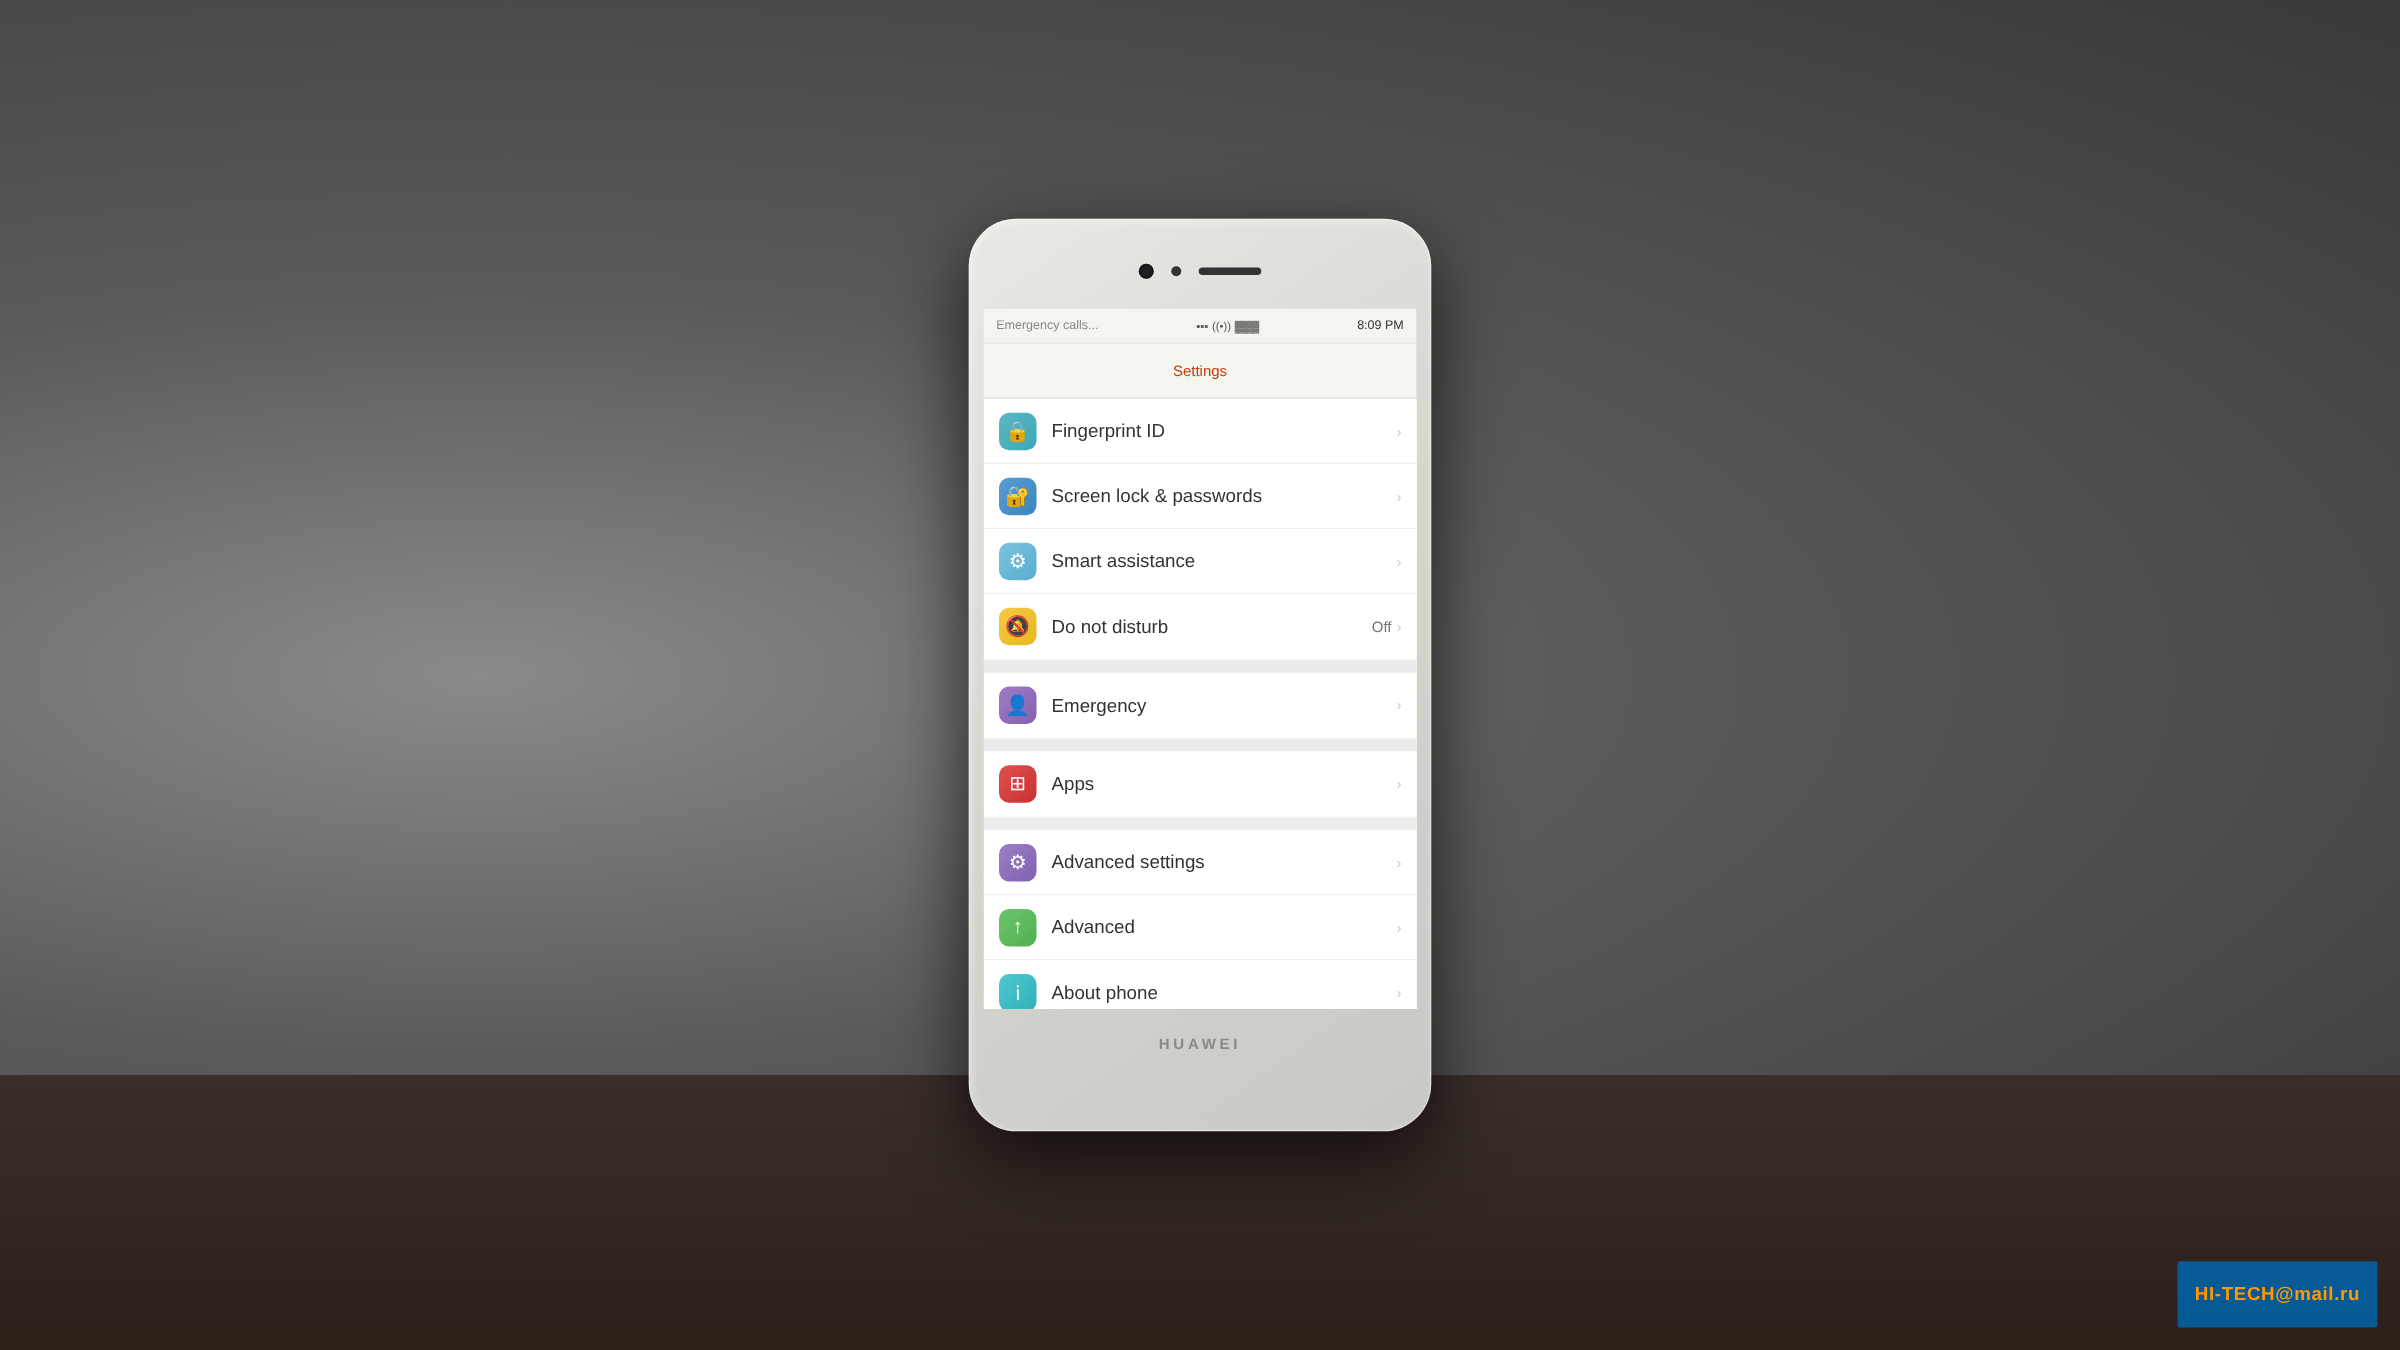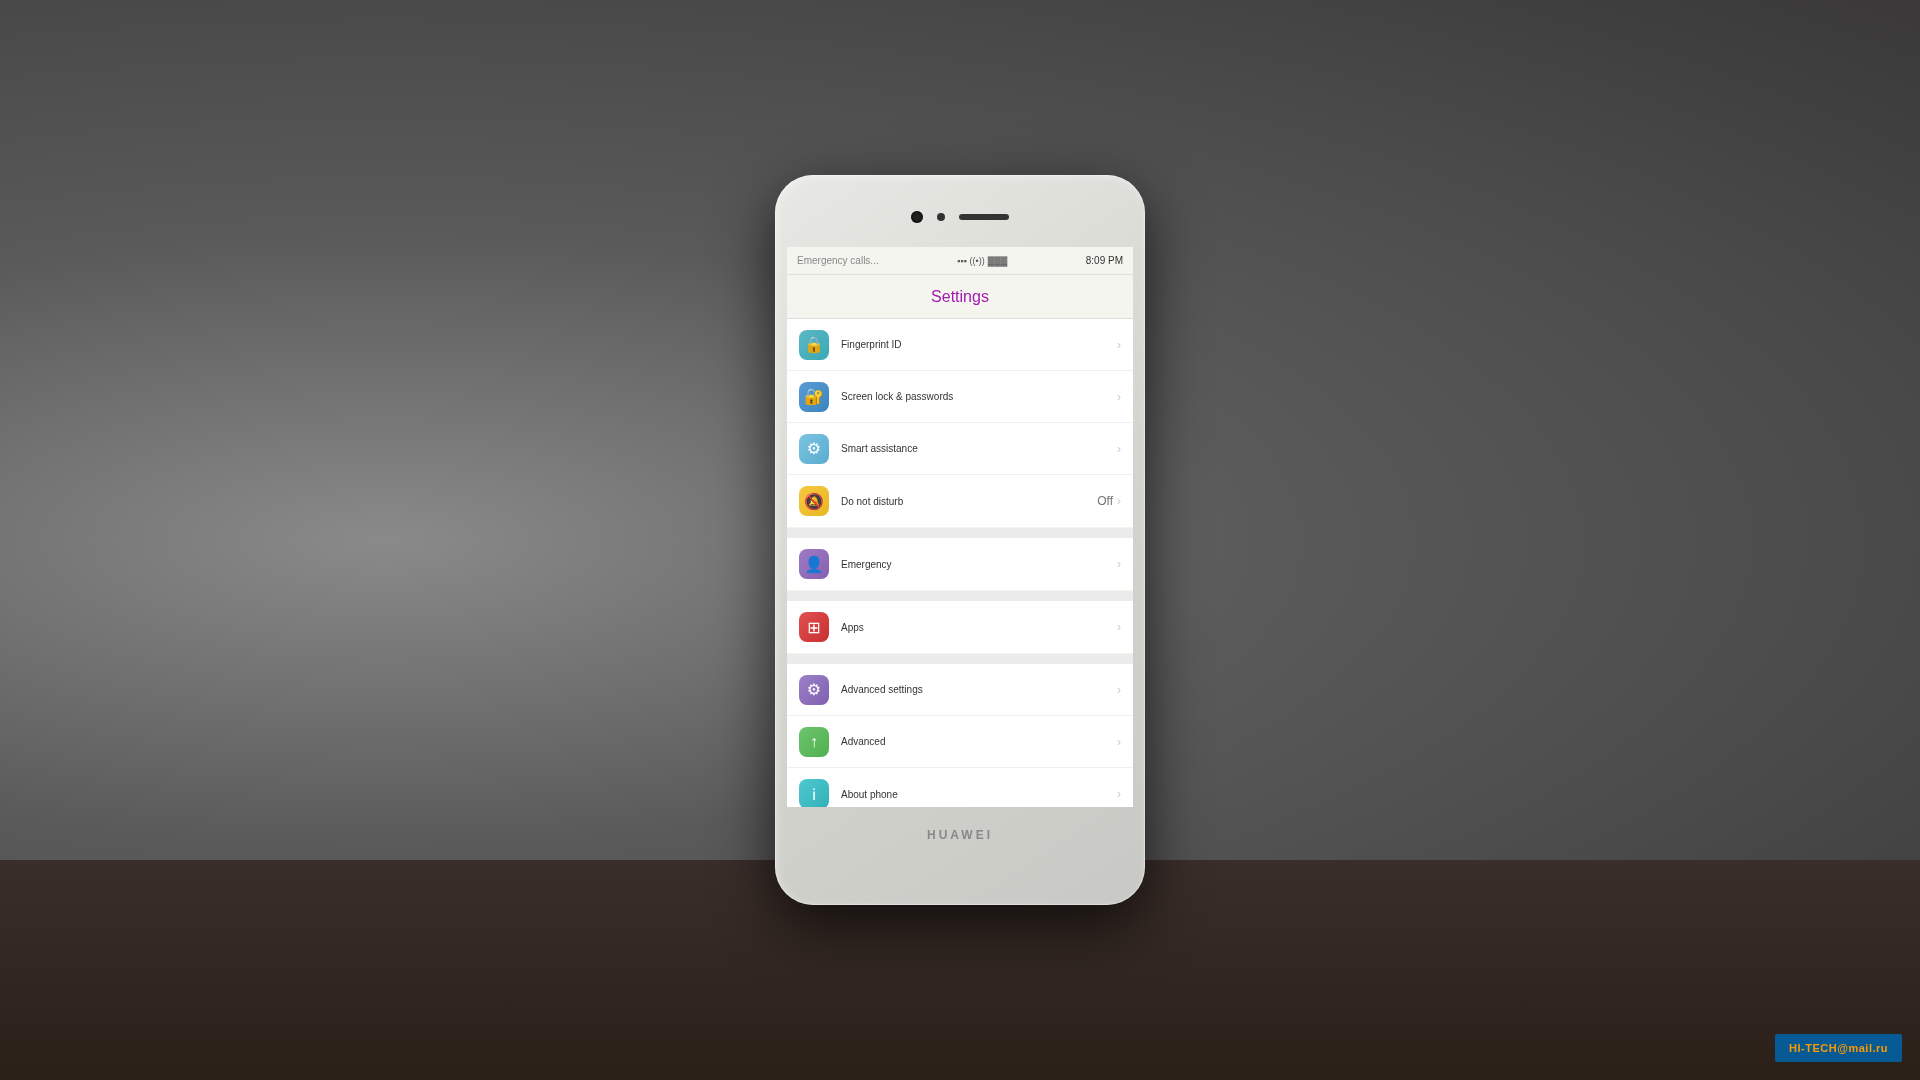--- a/index.html
+++ b/index.html
@@ -124,22 +124,22 @@
     
     .settings-header {
       height: 44px;
       display: flex;
       align-items: center;
       justify-content: center;
       background: #f5f5f0;
       border-bottom: 1px solid #ddd;
     }
     .settings-title {
-      font-size: 16px;
-      color: #a21caf;
+      font-size: 12px;
+      color: #c2410c;
       font-weight: 400;
     }
 
     
     .settings-list {
       background: #f5f5f0;
       overflow-y: auto;
       height: calc(560px - 28px - 44px);
     }
     .settings-section {
@@ -165,21 +165,21 @@
       display: flex;
       align-items: center;
       justify-content: center;
       margin-right: 12px;
       font-size: 16px;
       flex-shrink: 0;
       color: #fff;
     }
     .item-label {
       flex: 1;
-      font-size: 10px;
+      font-size: 15px;
       color: #333;
     }
     .item-value {
       font-size: 12px;
       color: #737373;
       margin-right: 4px;
     }
     .item-chevron {
       font-size: 12px;
       color: #ccc;
@@ -199,22 +199,22 @@
       font-weight: 700;
     }
 
     
     .watermark {
       position: absolute;
       bottom: 18px;
       right: 18px;
       background: rgba(0, 100, 170, 0.85);
       color: #fff;
-      padding: 8px 14px;
-      font-size: 11px;
+      padding: 18px 14px;
+      font-size: 15px;
       font-weight: bold;
       letter-spacing: 0.5px;
       z-index: 20;
       border-radius: 2px;
     }
     .watermark span {
       color: #f90;
     }
 
     

